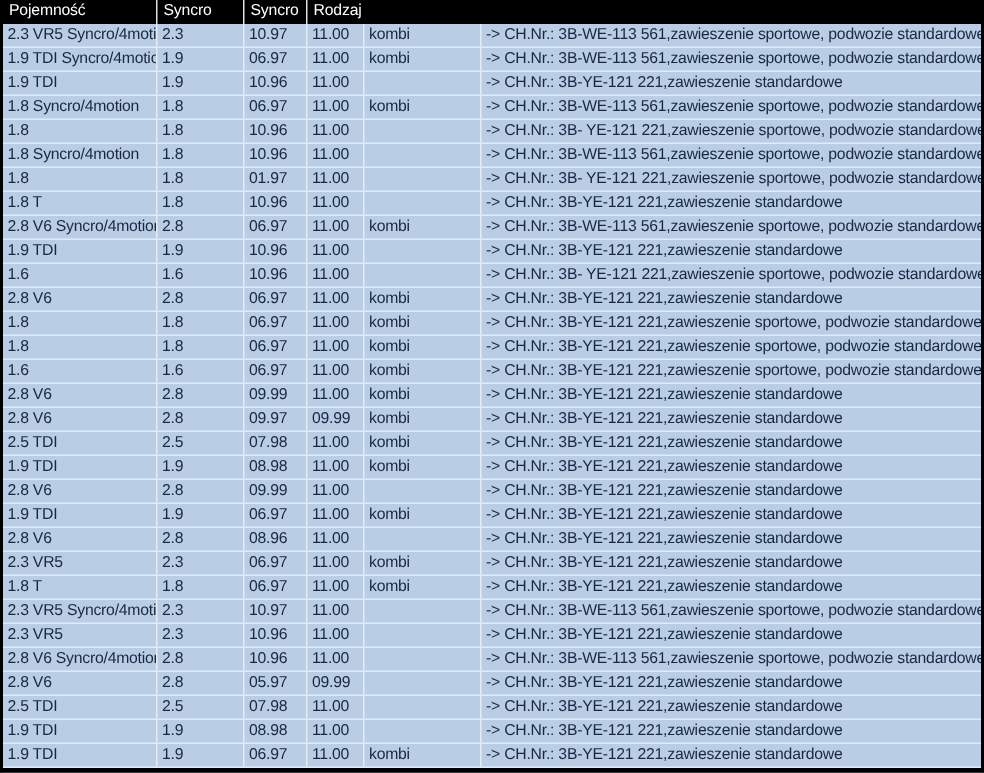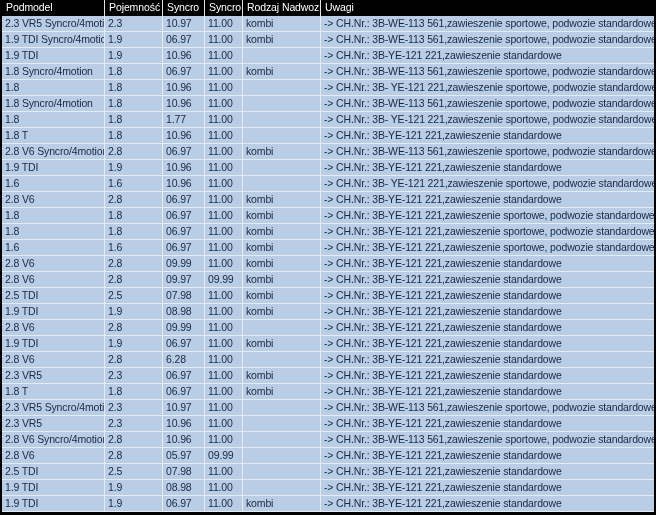--- a/index.html
+++ b/index.html
@@ -66,26 +66,24 @@
   }
   .row .cell + .cell {
     border-left: 1px solid var(--grid_line);
   }
 </style>
 </head>
 <body>
 
 <div class="window">
   <div class="grid-header">
-    <div class="hcell">Podmodel</div>
     <div class="hcell">Pojemność</div>
     <div class="hcell">Syncro</div>
     <div class="hcell">Syncro</div>
     <div class="hcell">Rodzaj Nadwozia</div>
-    <div class="hcell">Uwagi</div>
   </div>
   <div class="table-body">
       <div class="row">
         <div class="cell">2.3 VR5 Syncro/4motion</div>
         <div class="cell">2.3</div>
         <div class="cell">10.97</div>
         <div class="cell">11.00</div>
         <div class="cell">kombi</div>
         <div class="cell">-&gt; CH.Nr.: 3B-WE-113 561,zawieszenie sportowe, podwozie standardowe</div>
       </div>
@@ -125,21 +123,21 @@
         <div class="cell">1.8 Syncro/4motion</div>
         <div class="cell">1.8</div>
         <div class="cell">10.96</div>
         <div class="cell">11.00</div>
         <div class="cell"></div>
         <div class="cell">-&gt; CH.Nr.: 3B-WE-113 561,zawieszenie sportowe, podwozie standardowe</div>
       </div>
       <div class="row">
         <div class="cell">1.8</div>
         <div class="cell">1.8</div>
-        <div class="cell">1.77</div>
+        <div class="cell">01.97</div>
         <div class="cell">11.00</div>
         <div class="cell"></div>
         <div class="cell">-&gt; CH.Nr.: 3B- YE-121 221,zawieszenie sportowe, podwozie standardowe</div>
       </div>
       <div class="row">
         <div class="cell">1.8 T</div>
         <div class="cell">1.8</div>
         <div class="cell">10.96</div>
         <div class="cell">11.00</div>
         <div class="cell"></div>
@@ -245,21 +243,21 @@
         <div class="cell">1.9 TDI</div>
         <div class="cell">1.9</div>
         <div class="cell">06.97</div>
         <div class="cell">11.00</div>
         <div class="cell">kombi</div>
         <div class="cell">-&gt; CH.Nr.: 3B-YE-121 221,zawieszenie standardowe</div>
       </div>
       <div class="row">
         <div class="cell">2.8 V6</div>
         <div class="cell">2.8</div>
-        <div class="cell">6.28</div>
+        <div class="cell">08.96</div>
         <div class="cell">11.00</div>
         <div class="cell"></div>
         <div class="cell">-&gt; CH.Nr.: 3B-YE-121 221,zawieszenie standardowe</div>
       </div>
       <div class="row">
         <div class="cell">2.3 VR5</div>
         <div class="cell">2.3</div>
         <div class="cell">06.97</div>
         <div class="cell">11.00</div>
         <div class="cell">kombi</div>

